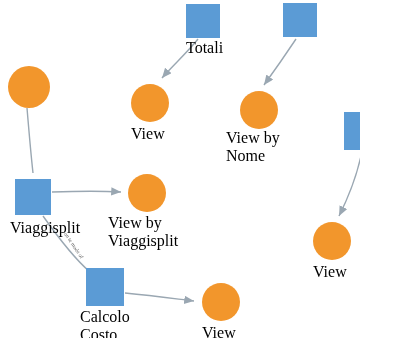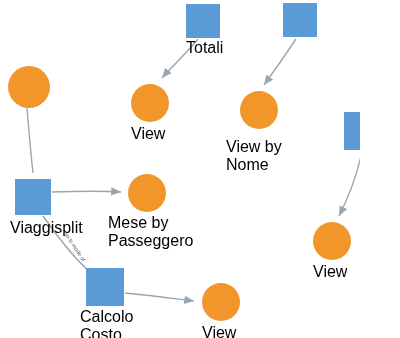--- a/index.html
+++ b/index.html
@@ -5,21 +5,21 @@
   html, body {
     margin: 0;
     padding: 0;
     background: #ffffff;
   }
   #canvas {
     position: relative;
     width: 360px;
     height: 338px;
     background: #ffffff;
-    font-family: Liberation Sans, sans-serif;
+    font-family: Liberation Serif, serif;
     overflow: hidden;
   }
   svg.edges {
     position: absolute;
     left: 0;
     top: 0;
     width: 400px;
     height: 338px;
     pointer-events: none;
   }
@@ -85,35 +85,35 @@
   </div>
 
   <div class="node circle" style="left:131px; top:84px; width:38px; height:38px;">
     <div class="shape" style="width:38px; height:38px;"></div>
   </div>
   <div class="label" style="position:absolute; left:131px; top:125px; width:38px;">View</div>
 
   <div class="node circle" style="left:240px; top:91px; width:38px; height:38px;">
     <div class="shape" style="width:38px; height:38px;"></div>
   </div>
-  <div class="label" style="position:absolute; left:226px; top:138px; width:66px;">View by Nome</div>
+  <div class="label" style="position:absolute; left:226px; top:129px; width:66px;">View by Nome</div>
 
   <div class="node rect" style="left:344px; top:112px; width:38px; height:38px;">
     <div class="shape" style="width:38px; height:38px;"></div>
   </div>
 
   <div class="node rect" style="left:15px; top:179px; width:36px; height:36px;">
     <div class="shape" style="width:36px; height:36px;"></div>
   </div>
   <div class="label" style="position:absolute; left:10px; top:219px; width:46px;">Viaggisplit</div>
 
   <div class="node circle" style="left:128px; top:174px; width:38px; height:38px;">
     <div class="shape" style="width:38px; height:38px;"></div>
   </div>
-  <div class="label" style="position:absolute; left:108px; top:214px; width:78px;">Mese by Passeggero</div>
+  <div class="label" style="position:absolute; left:108px; top:214px; width:78px;">View by Viaggisplit</div>
 
   <div class="node circle" style="left:313px; top:222px; width:38px; height:38px;">
     <div class="shape" style="width:38px; height:38px;"></div>
   </div>
   <div class="label" style="position:absolute; left:313px; top:263px; width:38px;">View</div>
 
   <div class="node rect" style="left:86px; top:268px; width:38px; height:38px;">
     <div class="shape" style="width:38px; height:38px;"></div>
   </div>
   <div class="label" style="position:absolute; left:80px; top:308px; width:52px;">Calcolo Costo</div>

